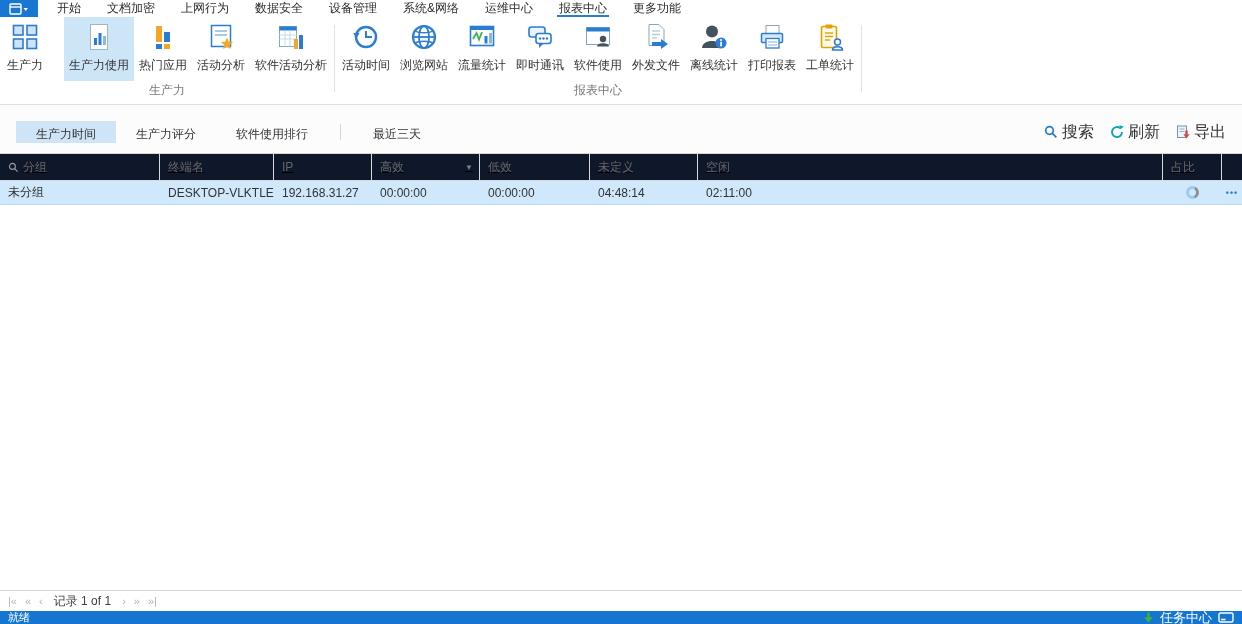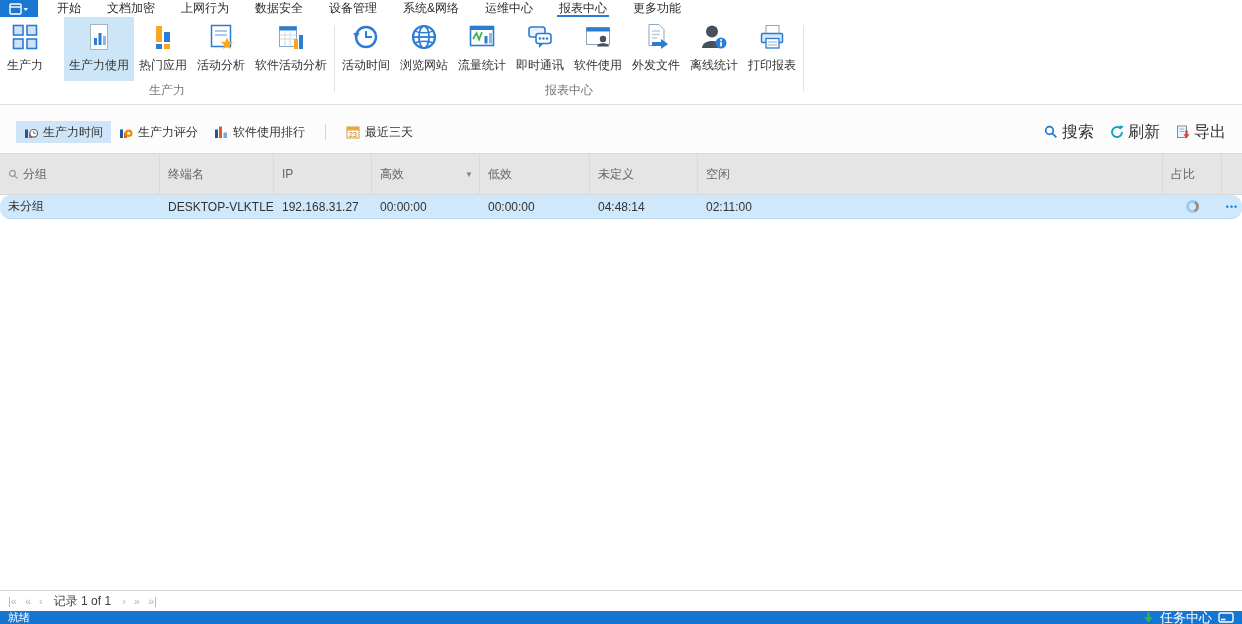--- a/index.html
+++ b/index.html
@@ -20,37 +20,37 @@
   .rg-items { height:64px; display:flex; align-items:stretch; }
   .ribbon-item { display:flex; flex-direction:column; align-items:center; padding:5px 5px 0; min-width:46px; cursor:pointer; }
   .ribbon-item.selected { background:#cde6f7;margin-left:16px; }
   .ribbon-item svg { width:30px; height:30px; flex:0 0 auto; }
   .ribbon-item .lbl { font-size:12px; color:#333; margin-top:5px; white-space:nowrap; }
   .rg-label { height:23px; text-align:center; font-size:12px; color:#777; line-height:18px; }
   .ribbon-sep { width:1px; background:#e2e2e2; margin:8px 2px 12px; }
 
   
   .subtoolbar { height:48px; background:#fcfcfc; display:flex; align-items:center; padding:6px 16px 0; flex:0 0 auto; }
-  .chip { display:flex; align-items:center; gap:5px; height:22px; padding:0 8px; font-size:12px; color:#333; cursor:pointer; white-space:nowrap; }
+  .chip { display:flex; align-items:flex-start; gap:5px; height:22px; padding:0 20px; font-size:12px; color:#333; cursor:pointer; white-space:nowrap;flex-direction:column; }
   .chip.selected { background:#cfe4f7; }
   .chip svg { width:14px; height:14px; }
   .vdiv { width:1px; height:16px; background:#d5d5d5; margin:0 12px; }
   .right-actions { margin-left:auto; display:flex; align-items:center; gap:16px; }
   .action { display:flex; align-items:center; gap:4px; font-size:16px; color:#333; cursor:pointer; }
   .action svg { width:14px; height:14px; }
 
   
   .grid-cols { display:grid; grid-template-columns:160px 114px 98px 108px 110px 108px 465px 59px 20px; }
-  .thead { height:42px; border-top:1px solid #d9d9d9; border-bottom:1px solid #d9d9d9; background:#e5e5e5; flex:0 0 auto; }
+  .thead { height:28px; border-top:1px solid #d9d9d9; border-bottom:1px solid #d9d9d9; background:#0f172a; flex:0 0 auto;text-decoration:underline; }
   .th { display:flex; align-items:center; padding-left:8px; font-size:12px; color:#666;
         border-right:1px solid #d9d9d9; overflow:hidden; white-space:nowrap; }
   .th:last-child { border-right:none; }
   .th .caret { margin-left:auto; margin-right:6px; font-size:8px; color:#808080; }
   .th svg.mini-mag { width:11px; height:11px; margin-right:4px; flex:0 0 auto; }
-  .trow { height:24px; background:#cfe8fb; border-bottom:1px solid #bcdcf3; flex:0 0 auto; cursor:pointer;border-radius:11px; }
+  .trow { height:24px; background:#cfe8fb; border-bottom:1px solid #bcdcf3; flex:0 0 auto; cursor:pointer; }
   .td { display:flex; align-items:center; padding-left:8px; font-size:12px; color:#333; white-space:nowrap; overflow:hidden; }
   .td.center { justify-content:center; padding-left:0; }
   .donut { width:13px; height:13px; border-radius:50%; position:relative; flex:0 0 auto;
     background:conic-gradient(from 0deg,#9ec9ea 0deg 30deg,#8f8f8f 30deg 155deg,#9ec9ea 155deg 360deg); }
   .donut::after { content:''; position:absolute; inset:3px; background:#cfe8fb; border-radius:50%; }
   .row-menu { font-size:9px; letter-spacing:1px; color:#2a7fd4; font-weight:bold; }
 
   .filler { flex:1 1 auto; background:#fff; }
 
   
@@ -225,20 +225,32 @@
         <div class="ribbon-item">
           <svg viewBox="0 0 30 30">
             <rect x="9" y="3.5" width="13" height="8" fill="#fff" stroke="#8aa5bd"></rect>
             <rect x="4.5" y="11.5" width="21" height="9" rx="1" fill="#d7e7f5" stroke="#2b7cd3" stroke-width="1.5"></rect>
             <rect x="9" y="16.5" width="13" height="9.5" fill="#fff" stroke="#2b7cd3" stroke-width="1.3"></rect>
             <line x1="11" y1="20" x2="20" y2="20" stroke="#9fc0da" stroke-width="1.2"></line>
             <line x1="11" y1="23" x2="20" y2="23" stroke="#9fc0da" stroke-width="1.2"></line>
           </svg>
           <span class="lbl">打印报表</span>
         </div>
+        <div class="ribbon-item">
+          <svg viewBox="0 0 30 30">
+            <rect x="6.5" y="4.5" width="15" height="21" rx="1.5" fill="#fffbe8" stroke="#e8a000" stroke-width="1.6"></rect>
+            <rect x="10.5" y="2.5" width="7" height="4" rx="1" fill="#e8a000"></rect>
+            <line x1="10" y1="11" x2="18" y2="11" stroke="#e8a000" stroke-width="1.4"></line>
+            <line x1="10" y1="14.5" x2="18" y2="14.5" stroke="#e8a000" stroke-width="1.4"></line>
+            <line x1="10" y1="18" x2="15" y2="18" stroke="#e8a000" stroke-width="1.4"></line>
+            <circle cx="22.5" cy="20" r="3" fill="#fff" stroke="#2b7cd3" stroke-width="1.5"></circle>
+            <path d="M17.5,28 c0,-4.5 10,-4.5 10,0 z" fill="#fff" stroke="#2b7cd3" stroke-width="1.5"></path>
+          </svg>
+          <span class="lbl">工单统计</span>
+        </div>
       </div>
       <div class="rg-label">报表中心</div>
     </div>
 
     <div class="ribbon-sep"></div>
   </div>
 
   <div class="subtoolbar">
     <div class="chip selected">
       <svg viewBox="0 0 14 14">

